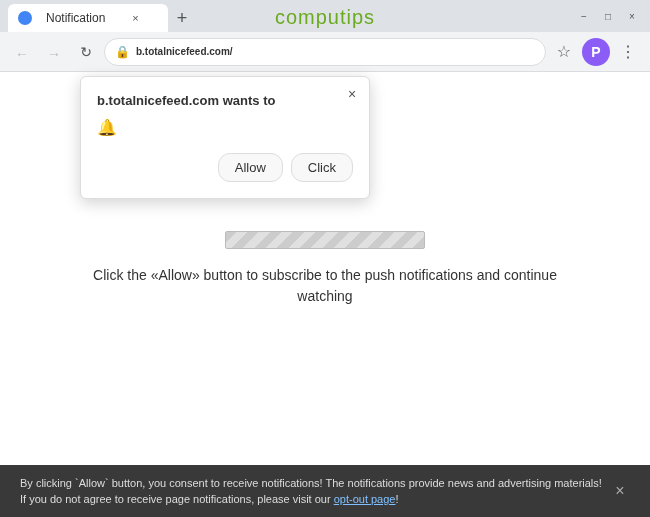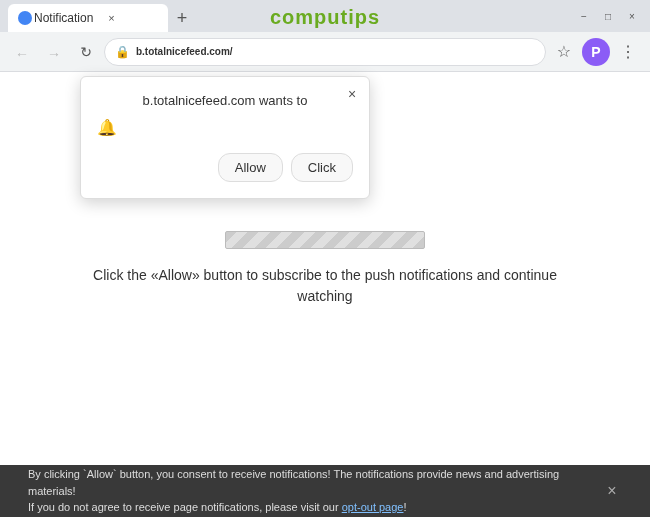--- a/index.html
+++ b/index.html
@@ -27,21 +27,21 @@
       height: 32px;
       flex: 1;
     }
     .tab {
       background: #fff;
       height: 28px;
       display: flex;
       align-items: center;
       padding: 0 10px;
       border-radius: 6px 6px 0 0;
-      gap: 2px;
+      gap: 14px;
       min-width: 160px;
       position: relative;
       font-size: 12px;
       color: #333;
     }
     .tab-icon {
       width: 14px;
       height: 14px;
       background: #4285f4;
       border-radius: 50%;
@@ -86,21 +86,21 @@
       color: #555;
       cursor: pointer;
     }
     .site-name-overlay {
       position: absolute;
       top: 6px;
       left: 50%;
       transform: translateX(-50%);
       color: #6aab20;
       font-size: 20px;
-      font-weight: bold;
+      font-weight: normal;
       letter-spacing: 1px;
       pointer-events: none;
     }
 
     
     .nav-bar {
       height: 40px;
       background: #f1f3f4;
       display: flex;
       align-items: center;
@@ -217,22 +217,21 @@
       border: 1px solid #ddd;
       border-radius: 6px;
       box-shadow: 0 4px 16px rgba(0,0,0,0.18);
       padding: 16px;
       z-index: 100;
     }
     .popup-title {
       font-size: 13px;
       color: #333;
       margin-bottom: 10px;
-      font-weight: normal;
-      text-align: center;
+      font-weight: bold;
     }
     .popup-notification-row {
       display: flex;
       align-items: center;
       gap: 8px;
       margin-bottom: 16px;
     }
     .bell-icon {
       font-size: 16px;
       color: #555;
@@ -273,21 +272,21 @@
     
     .bottom-bar {
       position: absolute;
       bottom: 0;
       left: 0;
       right: 0;
       height: 52px;
       background: rgba(40, 40, 40, 0.92);
       display: flex;
       align-items: center;
-      padding: 0 28px;
+      padding: 0 20px;
       gap: 8px;
     }
     .bottom-bar-text {
       font-size: 11px;
       color: #ddd;
       flex: 1;
       line-height: 1.5;
     }
     .opt-out-link {
       color: #80c0ff;

